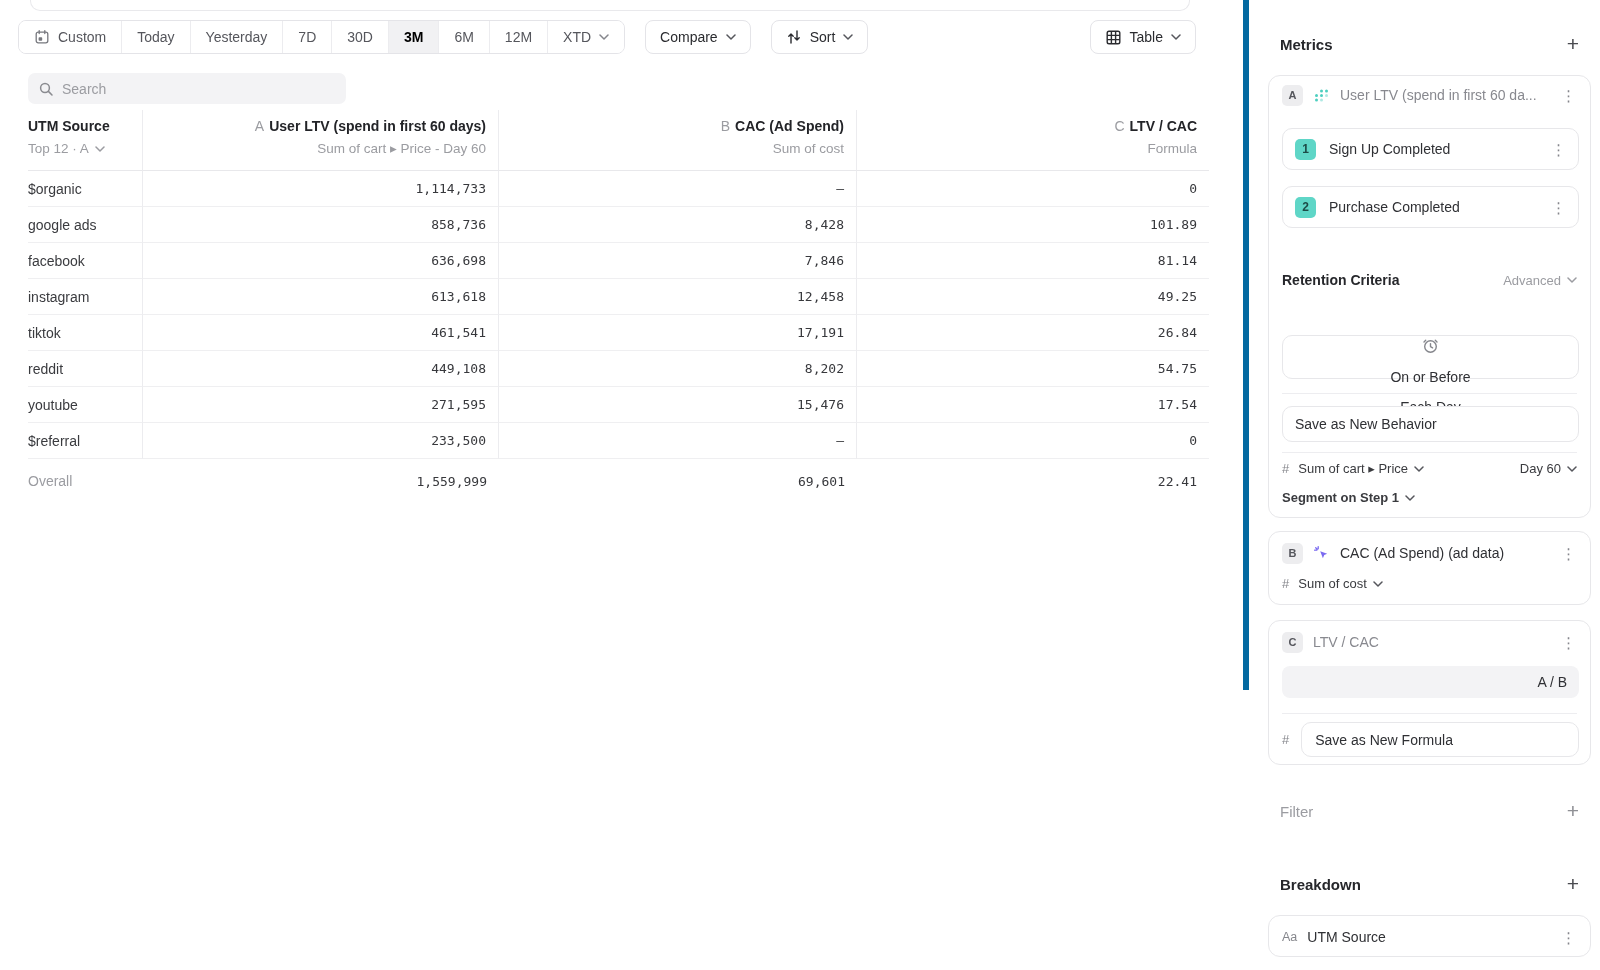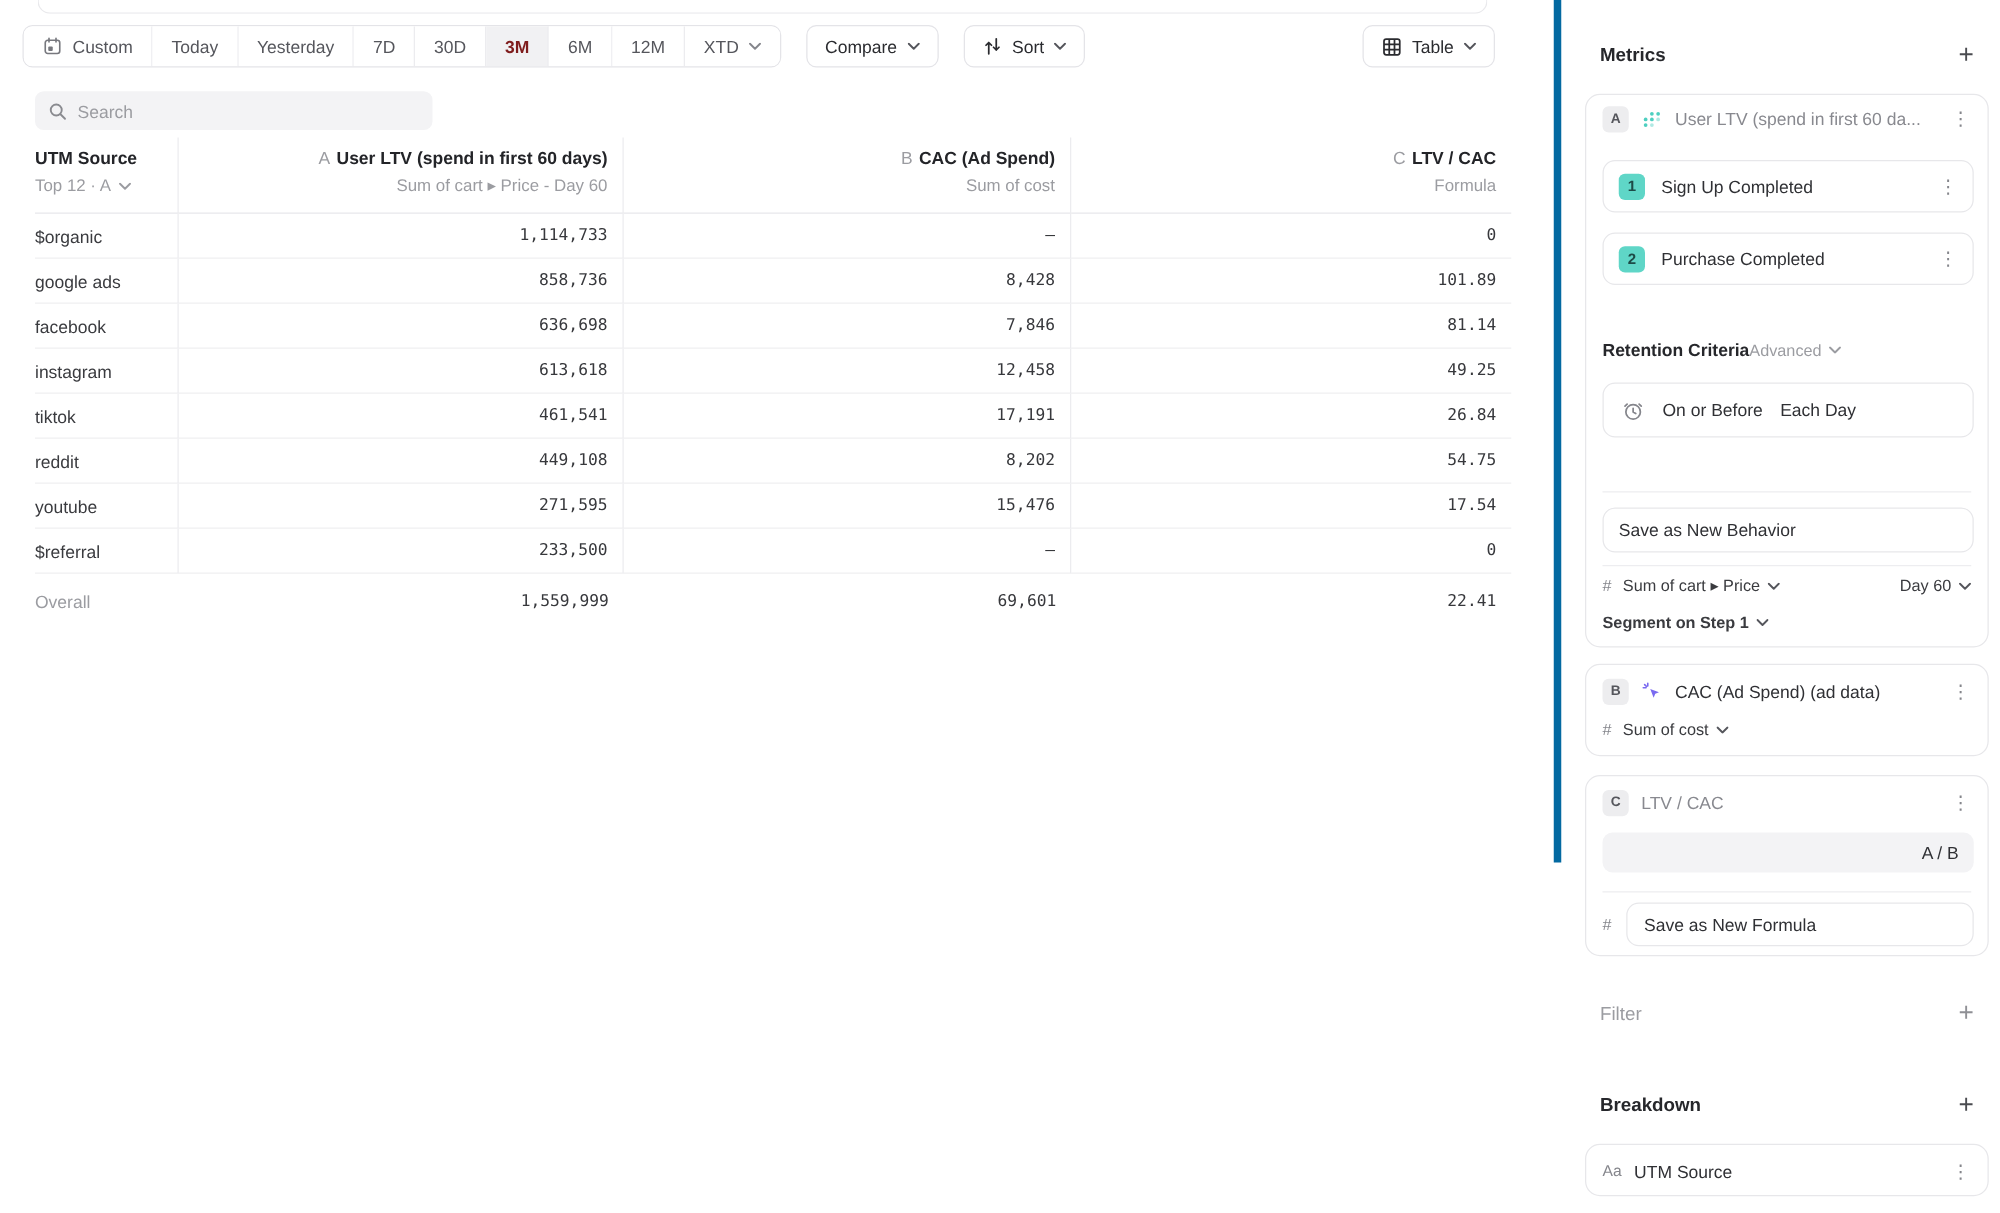--- a/index.html
+++ b/index.html
@@ -9,21 +9,21 @@
   
   .main { position:absolute; left:0; top:0; width:1243px; height:970px; }
   .top-card-edge { position:absolute; left:30px; top:-10px; width:1160px; height:21px;
     border:1px solid #e9e9ec; border-top:none; border-radius:0 0 10px 10px; background:#fff; }
 
   .toolbar { position:absolute; left:18px; top:20px; width:1191px; height:34px; display:flex; align-items:stretch; }
   .seg-group { display:flex; border:1px solid #e4e4e8; border-radius:8px; overflow:hidden; background:#fff; }
   .seg { display:flex; align-items:center; gap:8px; padding:0 15px; font-size:14px; color:#55565c;
     background:#fff; border:none; border-right:1px solid #ececef; cursor:pointer; white-space:nowrap; }
   .seg:last-child { border-right:none; }
-  .seg.selected { background:#f1f1f3; color:#7f1d1d; font-weight:700; }
+  .seg.selected { background:#f1f1f3; color:#000000; font-weight:700; }
   .btn { display:flex; align-items:center; gap:8px; padding:0 14px; font-size:14px; color:#2a2b2f;
     background:#fff; border:1px solid #e4e4e8; border-radius:8px; cursor:pointer; white-space:nowrap; }
   .ml20 { margin-left:20px; }
   .push { margin-left:auto; margin-right:13px; }
 
   .search-wrap { position:absolute; left:28px; top:73px; width:318px; height:31px; background:#f3f3f5;
     border-radius:7px; display:flex; align-items:center; padding:0 10px; gap:8px; }
   .search-wrap input { border:none; background:transparent; outline:none; font-size:14px; color:#333438; width:100%;
     font-family:"Liberation Sans",sans-serif; }
   .search-wrap input::placeholder { color:#9b9ca1; }
@@ -60,21 +60,21 @@
   .ctitle { font-size:14px; color:#88898f; white-space:nowrap; overflow:hidden; flex:1; }
   .ctitle.dark { color:#2f3034; }
   .kebab { color:#85868c; font-size:15px; line-height:1; cursor:pointer; padding:2px 4px; flex:0 0 auto; }
 
   .step-box { position:absolute; left:13px; right:11px; height:42px; border:1px solid #e7e7ea; border-radius:10px;
     display:flex; align-items:center; gap:13px; padding:0 8px 0 12px; cursor:pointer; background:#fff; }
   .step-num { width:21px; height:21px; border-radius:5px; background:#5fd6c7; color:#1d4b47; font-weight:700; font-size:12px;
     display:flex; align-items:center; justify-content:center; }
   .step-label { font-size:14px; color:#2f3034; flex:1; }
 
-  .ret-row { position:absolute; left:13px; right:13px; display:flex; align-items:center; justify-content:flex-start; }
+  .ret-row { position:absolute; left:13px; right:13px; display:flex; align-items:center; justify-content:space-between; }
   .ret-title { font-size:14px; font-weight:700; color:#26272b; }
   .adv { display:flex; align-items:center; gap:6px; font-size:13px; color:#9b9ca1; cursor:pointer; }
 
   .ob-box { position:absolute; left:13px; right:11px; height:44px; border:1px solid #e7e7ea; border-radius:10px;
     display:flex; align-items:center; gap:14px; padding:0 14px; cursor:pointer; }
   .ob-box span { font-size:14px; color:#2f3034; }
   .hdiv { position:absolute; left:13px; right:13px; border-top:1px solid #ededf0; }
   .save-box { position:absolute; left:13px; right:11px; height:36px; border:1px solid #e7e7ea; border-radius:10px;
     display:flex; align-items:center; padding:0 12px; font-size:14px; color:#2f3034; cursor:pointer; background:#fff; }
   .mrow { position:absolute; left:13px; right:13px; display:flex; align-items:center; gap:9px; font-size:13px; color:#3a3b3f; }
@@ -290,21 +290,21 @@
       <div class="ret-row" style="top:196px;">
         <span class="ret-title">Retention Criteria</span>
         <span class="adv">
           <span>Advanced</span>
           <svg width="10" height="6" viewBox="0 0 10 6">
               <path d="M1 1l4 4 4-4" stroke="#9b9ca1" stroke-width="1.5" fill="none" stroke-linecap="round" stroke-linejoin="round"></path>
             </svg>
         </span>
       </div>
 
-      <div class="ob-box" style="top:230px;">
+      <div class="ob-box" style="top:259px;flex-direction:column;">
         <svg width="19" height="19" viewBox="0 0 19 19">
             <circle cx="9.5" cy="10.5" r="5.8" fill="none" stroke="#85868c" stroke-width="1.4"></circle>
             <path d="M9.5 7.6v3l2.1 1.2" stroke="#85868c" stroke-width="1.4" fill="none" stroke-linecap="round" stroke-linejoin="round"></path>
             <path d="M4.7 4.3L3 5.9M14.3 4.3L16 5.9" stroke="#85868c" stroke-width="1.4" fill="none" stroke-linecap="round"></path>
           </svg>
         <span>On or Before</span>
         <span>Each Day</span>
       </div>
 
       <div class="hdiv" style="top:317px;"></div>

